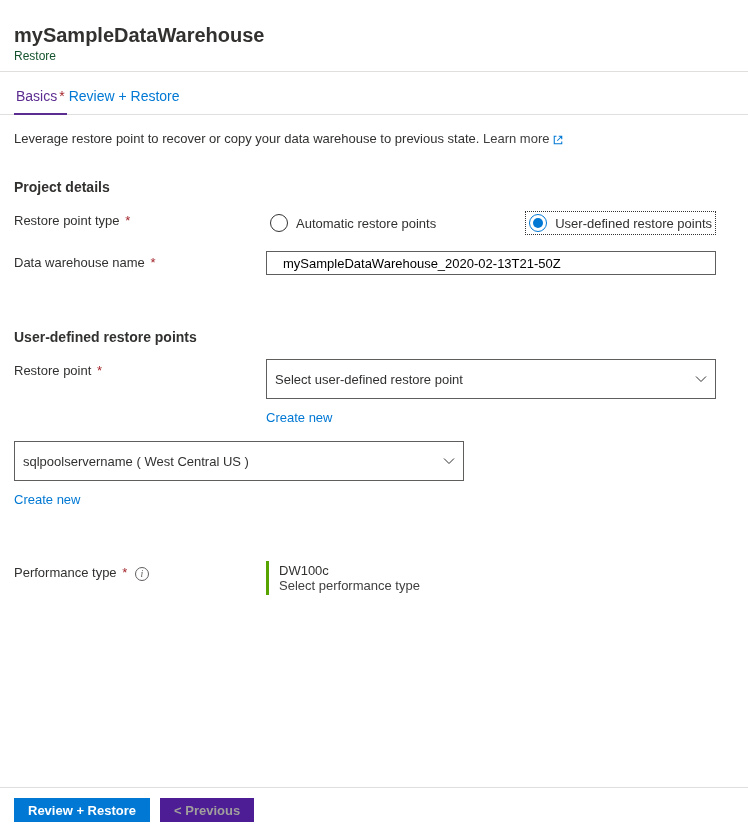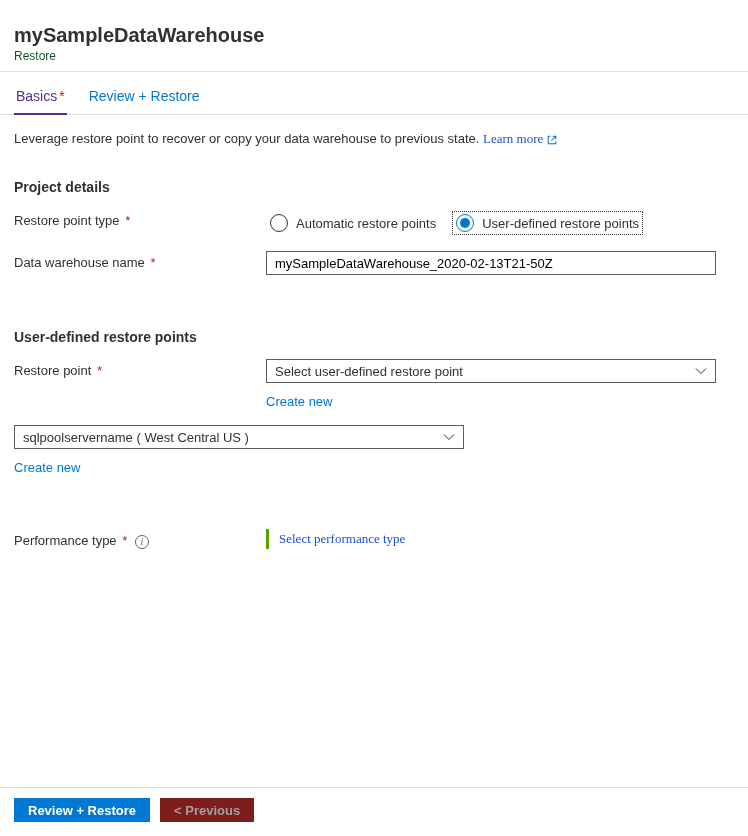--- a/index.html
+++ b/index.html
@@ -1,52 +1,52 @@
 <!DOCTYPE html>
 <html><head>
   <meta charset="utf-8">
   <style>
     * { margin:0; padding:0; box-sizing:border-box; }
     body { font-family:"Segoe UI","SegoeUI","Helvetica Neue",Arial,sans-serif; font-size:13px; color:#323130; background:#fff; width:748px; height:836px; position:relative; }
     .header { padding:6px 14px 8px 14px; border-bottom:1px solid #e1dfdd;margin-top:15px; }
     .title { font-size:20px; font-weight:600; line-height:28px; }
     .subtitle { font-size:12px; color:#14532d; }
-    .tabs { display:flex; gap:20px; padding:14px 20px 0 14px; border-bottom:1px solid #e1dfdd; }
+    .tabs { display:flex; padding:14px 20px 0 14px; border-bottom:1px solid #e1dfdd; }
     .tab { font-size:14px; padding:2px 2px 10px 2px; cursor:pointer; position:relative; color:#0078d4; }
     .tab.active { color:#5c2d91; }
     .tab.active::after { content:""; position:absolute; left:0; right:0; bottom:-1px; height:2px; background:#5c2d91; }
     .required { color:#a4262c; margin-left:2px; }
     .content { padding:14px 14px 0 14px; }
     .hint { font-size:13px; line-height:20px; margin-bottom:30px; }
-    .link { color:#1d4ed8; cursor:pointer;font-family:Liberation Serif, serif; }
+    .link { color:#404040; cursor:pointer; }
     .ext-icon { font-size:11px; margin-left:3px; color:#0078d4; vertical-align:middle; }
     .section-title { font-size:14px; font-weight:600; margin-bottom:14px; }
     .row { display:flex; align-items:flex-start; margin-bottom:16px; }
     .label-col { width:252px; padding-top:4px; font-size:13px; }
     .input-col { flex:1; max-width:450px; }
-    .radios { display:flex; align-items:center; gap:12px; padding-top:2px; }
+    .radios { display:flex; align-items:center; gap:12px; padding-top:2px;justify-content:space-between; }
     .radio-wrap { display:flex; align-items:center; gap:8px; padding:2px 3px; border:1px dotted transparent; cursor:pointer; }
     .radio-wrap.focused { border:1px dotted #333; }
     .radio-circle { width:18px; height:18px; border:1px solid #333; border-radius:50%; display:flex; align-items:center; justify-content:center; flex-shrink:0; }
     .radio-wrap.selected .radio-circle { border-color:#0078d4; }
     .radio-dot { width:10px; height:10px; background:#0078d4; border-radius:50%; display:none; }
     .radio-wrap.selected .radio-dot { display:block; }
-    .text-input { width:100%; height:24px; padding:0 8px; border:1px solid #605e5c; font-size:13px; font-family:inherit; }
-    .select-box { width:100%; height:24px; border:1px solid #605e5c; display:flex; align-items:center; justify-content:space-between; padding:0 8px; cursor:pointer; font-size:13px; background:#fff; }
+    .text-input { width:100%; height:24px; padding:0 16px; border:1px solid #605e5c; font-size:13px; font-family:inherit; }
+    .select-box { width:100%; height:40px; border:1px solid #605e5c; display:flex; align-items:center; justify-content:space-between; padding:0 8px; cursor:pointer; font-size:13px; background:#fff; }
     .chevron { width:12px; height:12px; flex-shrink:0; }
     .sublink { color:#0078d4; font-size:13px; cursor:pointer; margin-top:11px; display:inline-block; }
     .info-icon { display:inline-flex; width:14px; height:14px; border:1px solid #605e5c; border-radius:50%; align-items:center; justify-content:center; font-size:10px; font-style:italic; font-family:"Times New Roman",serif; color:#605e5c; margin-left:4px; cursor:pointer; vertical-align:middle; }
     .perf-block { border-left:3px solid #57a300; padding:2px 0 2px 10px; }
     .perf-gen { font-size:13px; font-weight:600; }
     .perf-tier { font-size:13px; }
     .gap-block { height:38px; }
     .footer { position:absolute; left:0; right:0; bottom:0; padding:10px 14px 14px 14px; border-top:1px solid #e1dfdd; display:flex; gap:10px; }
     .btn { height:24px; padding:0 14px; font-size:13px; font-weight:600; font-family:inherit; border:none; cursor:pointer; }
     .btn-primary { background:#0078d4; color:#fff; }
-    .btn-secondary { background:#7f1d1d; color:#a19f9d; cursor:default; }
+    .btn-secondary { background:#4c1d95; color:#a19f9d; cursor:default; }
     .rm-wrap { white-space:nowrap; }
   </style>
 </head>
 <body>
 
 <div class="header">
   <div class="title">mySampleDataWarehouse</div>
   <div class="subtitle">Restore</div>
 </div>
 
@@ -128,20 +128,21 @@
 
   <div class="gap-block"></div>
 
   <div class="row">
     <div class="label-col">
       <span>Performance type</span><span class="required"> *</span>
       <span class="info-icon">i</span>
     </div>
     <div class="input-col">
       <div class="perf-block">
+        <div class="perf-tier">DW100c</div>
         <span class="link">Select performance type</span>
       </div>
     </div>
   </div>
 </div>
 
 <div class="footer">
   <button class="btn btn-primary">Review + Restore</button>
   <button class="btn btn-secondary">&lt; Previous</button>
 </div>

